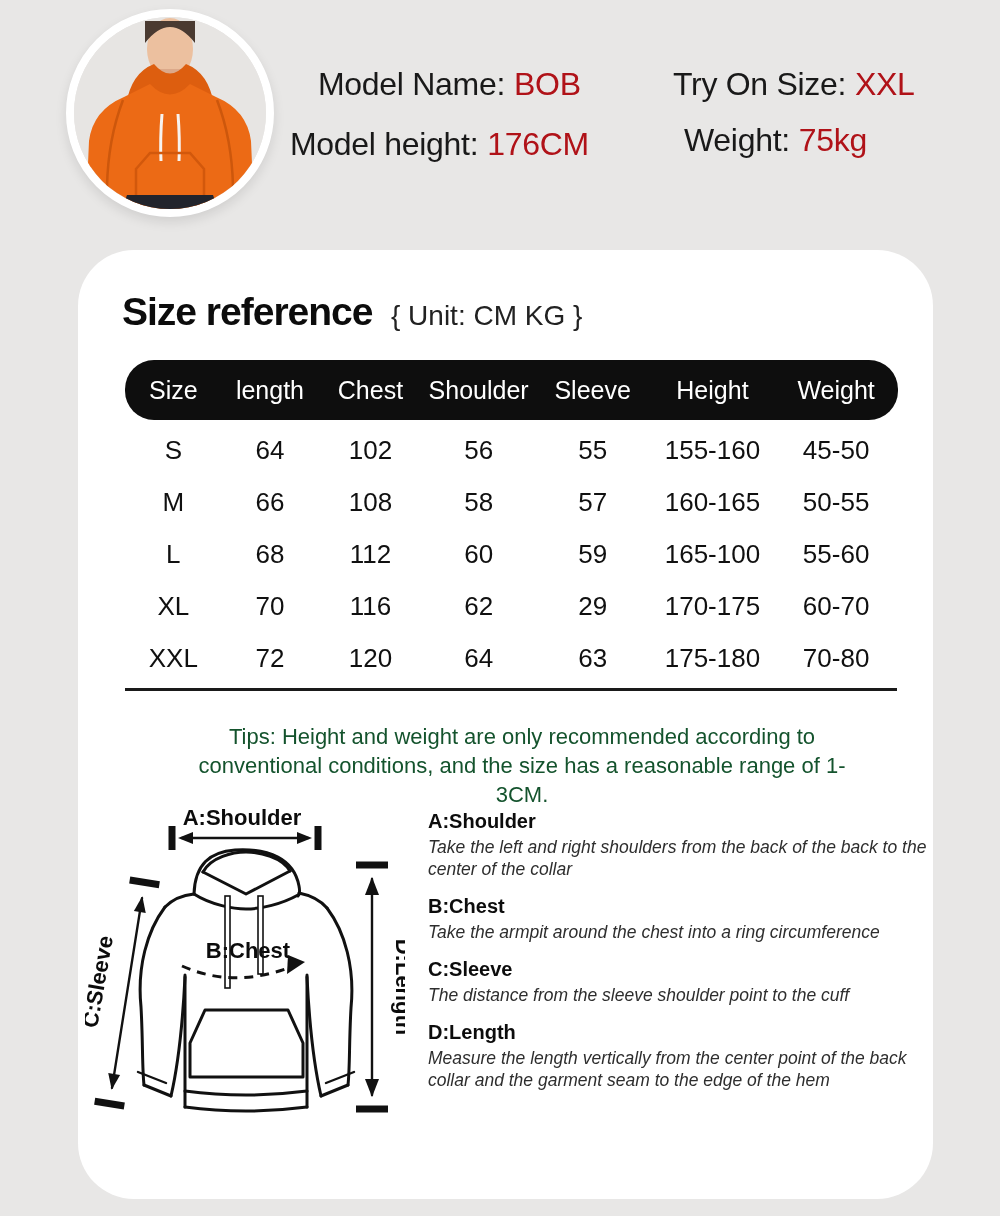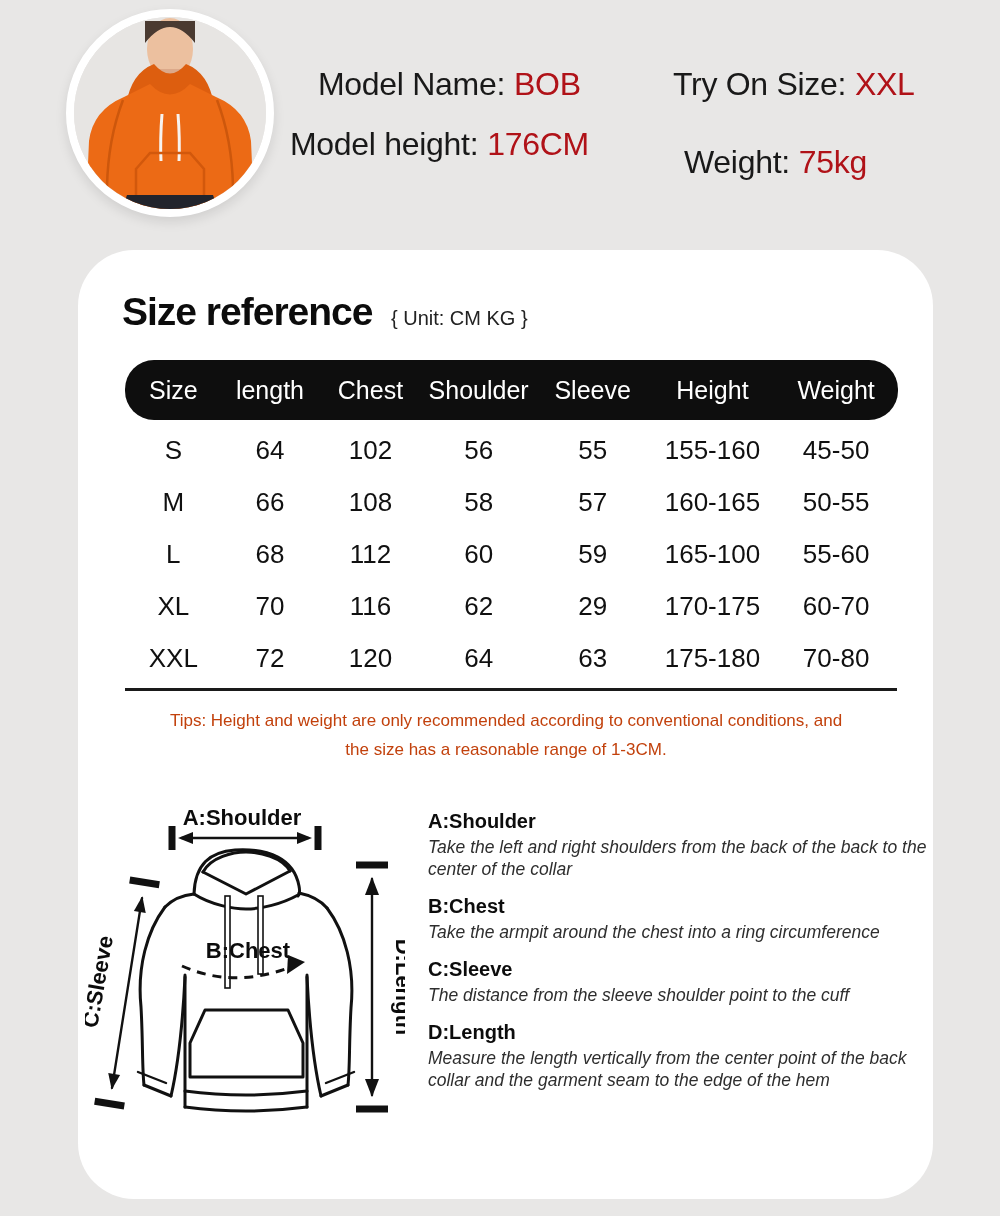--- a/index.html
+++ b/index.html
@@ -19,47 +19,47 @@
     position:absolute;left:66px;top:9px;width:208px;height:208px;
     border-radius:50%;border:8px solid #fff;overflow:hidden;
     background:#e7e5e3;box-shadow:0 5px 12px rgba(0,0,0,.10);
   }
   .avatar svg{display:block;width:100%;height:100%;}
   .info{position:absolute;font-size:32px;letter-spacing:-0.3px;color:#191919;white-space:nowrap;}
   .info .red{color:var(--accent_red);margin-left:9px;}
   #info-name{left:318px;top:66px;}
   #info-size{left:673px;top:66px;}
   #info-height{left:290px;top:126px;}
-  #info-weight{left:684px;top:144px;}
+  #info-weight{left:684px;top:122px;}
   
   .card{
     position:absolute;left:78px;top:250px;width:855px;height:949px;
     background:var(--card_bg);border-radius:56px;
   }
   .title-row{position:absolute;left:44px;top:40px;white-space:nowrap;}
   .title{font-size:39px;font-weight:bold;letter-spacing:-1px;color:#0c0c0c;}
-  .unit{font-size:20px;color:#222;margin-left:14px;}
+  .unit{font-size:28px;color:#222;margin-left:14px;}
   
   .grid7{
     display:grid;width:773px;
     grid-template-columns:12.5% 12.5% 13.5% 14.5% 15% 16% 16%;
     text-align:center;
   }
   .thead{
     position:absolute;left:47px;top:110px;height:60px;
     background:var(--table_header_bg);border-radius:29px;
     color:#fff;font-size:25px;align-items:center;
   }
   .tbody{position:absolute;left:47px;top:174px;font-size:26px;color:#101010;}
   .tbody .tr{display:contents;}
   .tbody .td{height:52px;line-height:52px;}
   .rule{position:absolute;left:47px;top:438px;width:772px;height:3px;background:#1a1a1a;}
   .tips{
-    position:absolute;left:82px;top:456px;width:692px;margin:0;
-    text-align:center;font-size:17px;line-height:29px;color:#c2410c;
+    position:absolute;left:82px;top:456px;width:692px;margin:16px;
+    text-align:center;font-size:22px;line-height:29px;color:#14532d;
   }
   
   .diagram{position:absolute;left:7px;top:545px;width:320px;height:330px;}
   .diagram .ln{stroke:#111;stroke-width:3;fill:none;stroke-linecap:round;stroke-linejoin:round;}
   .diagram .thin{stroke:#111;stroke-width:2.4;fill:none;stroke-linecap:round;}
   .diagram .bar{stroke:#111;stroke-width:7;stroke-linecap:butt;}
   .diagram .head{fill:#111;stroke:none;}
   .diagram .lbl{font-family:"Liberation Sans",sans-serif;font-size:22px;font-weight:bold;fill:#0c0c0c;}
   .diagram .dash{stroke:#111;stroke-width:3;fill:none;stroke-dasharray:9 7;}
   .measures{position:absolute;left:350px;top:560px;width:510px;}

